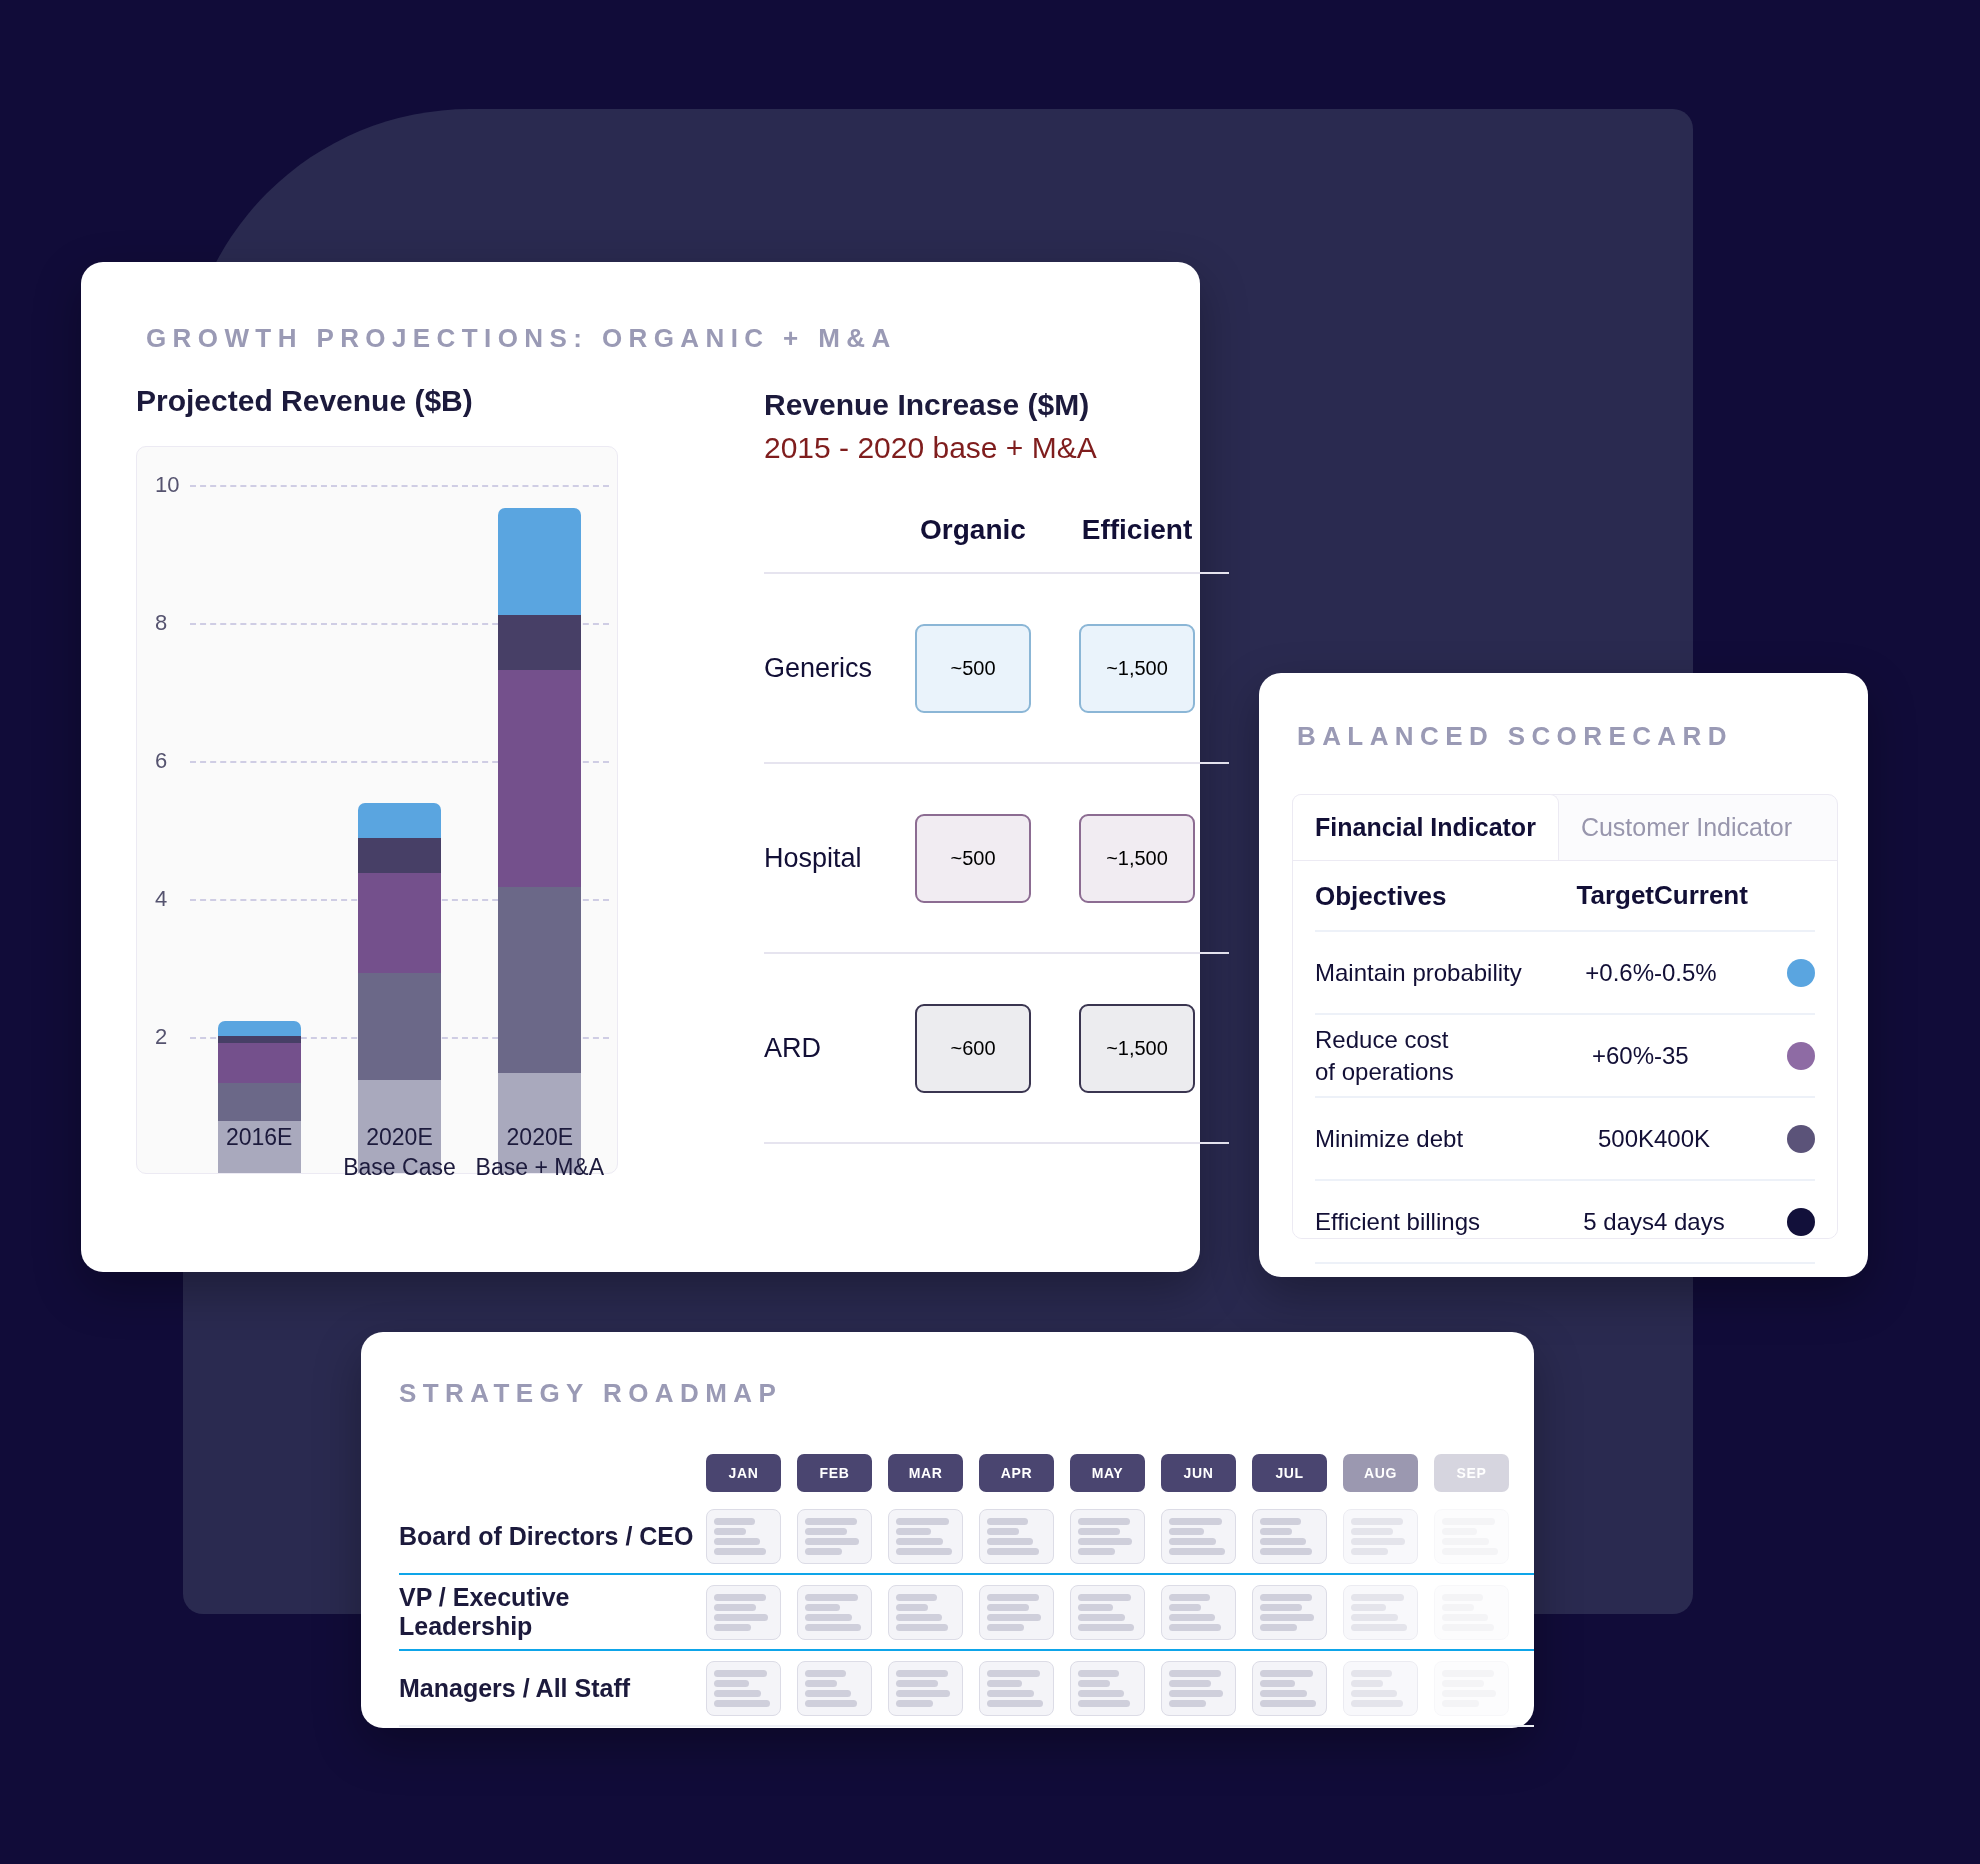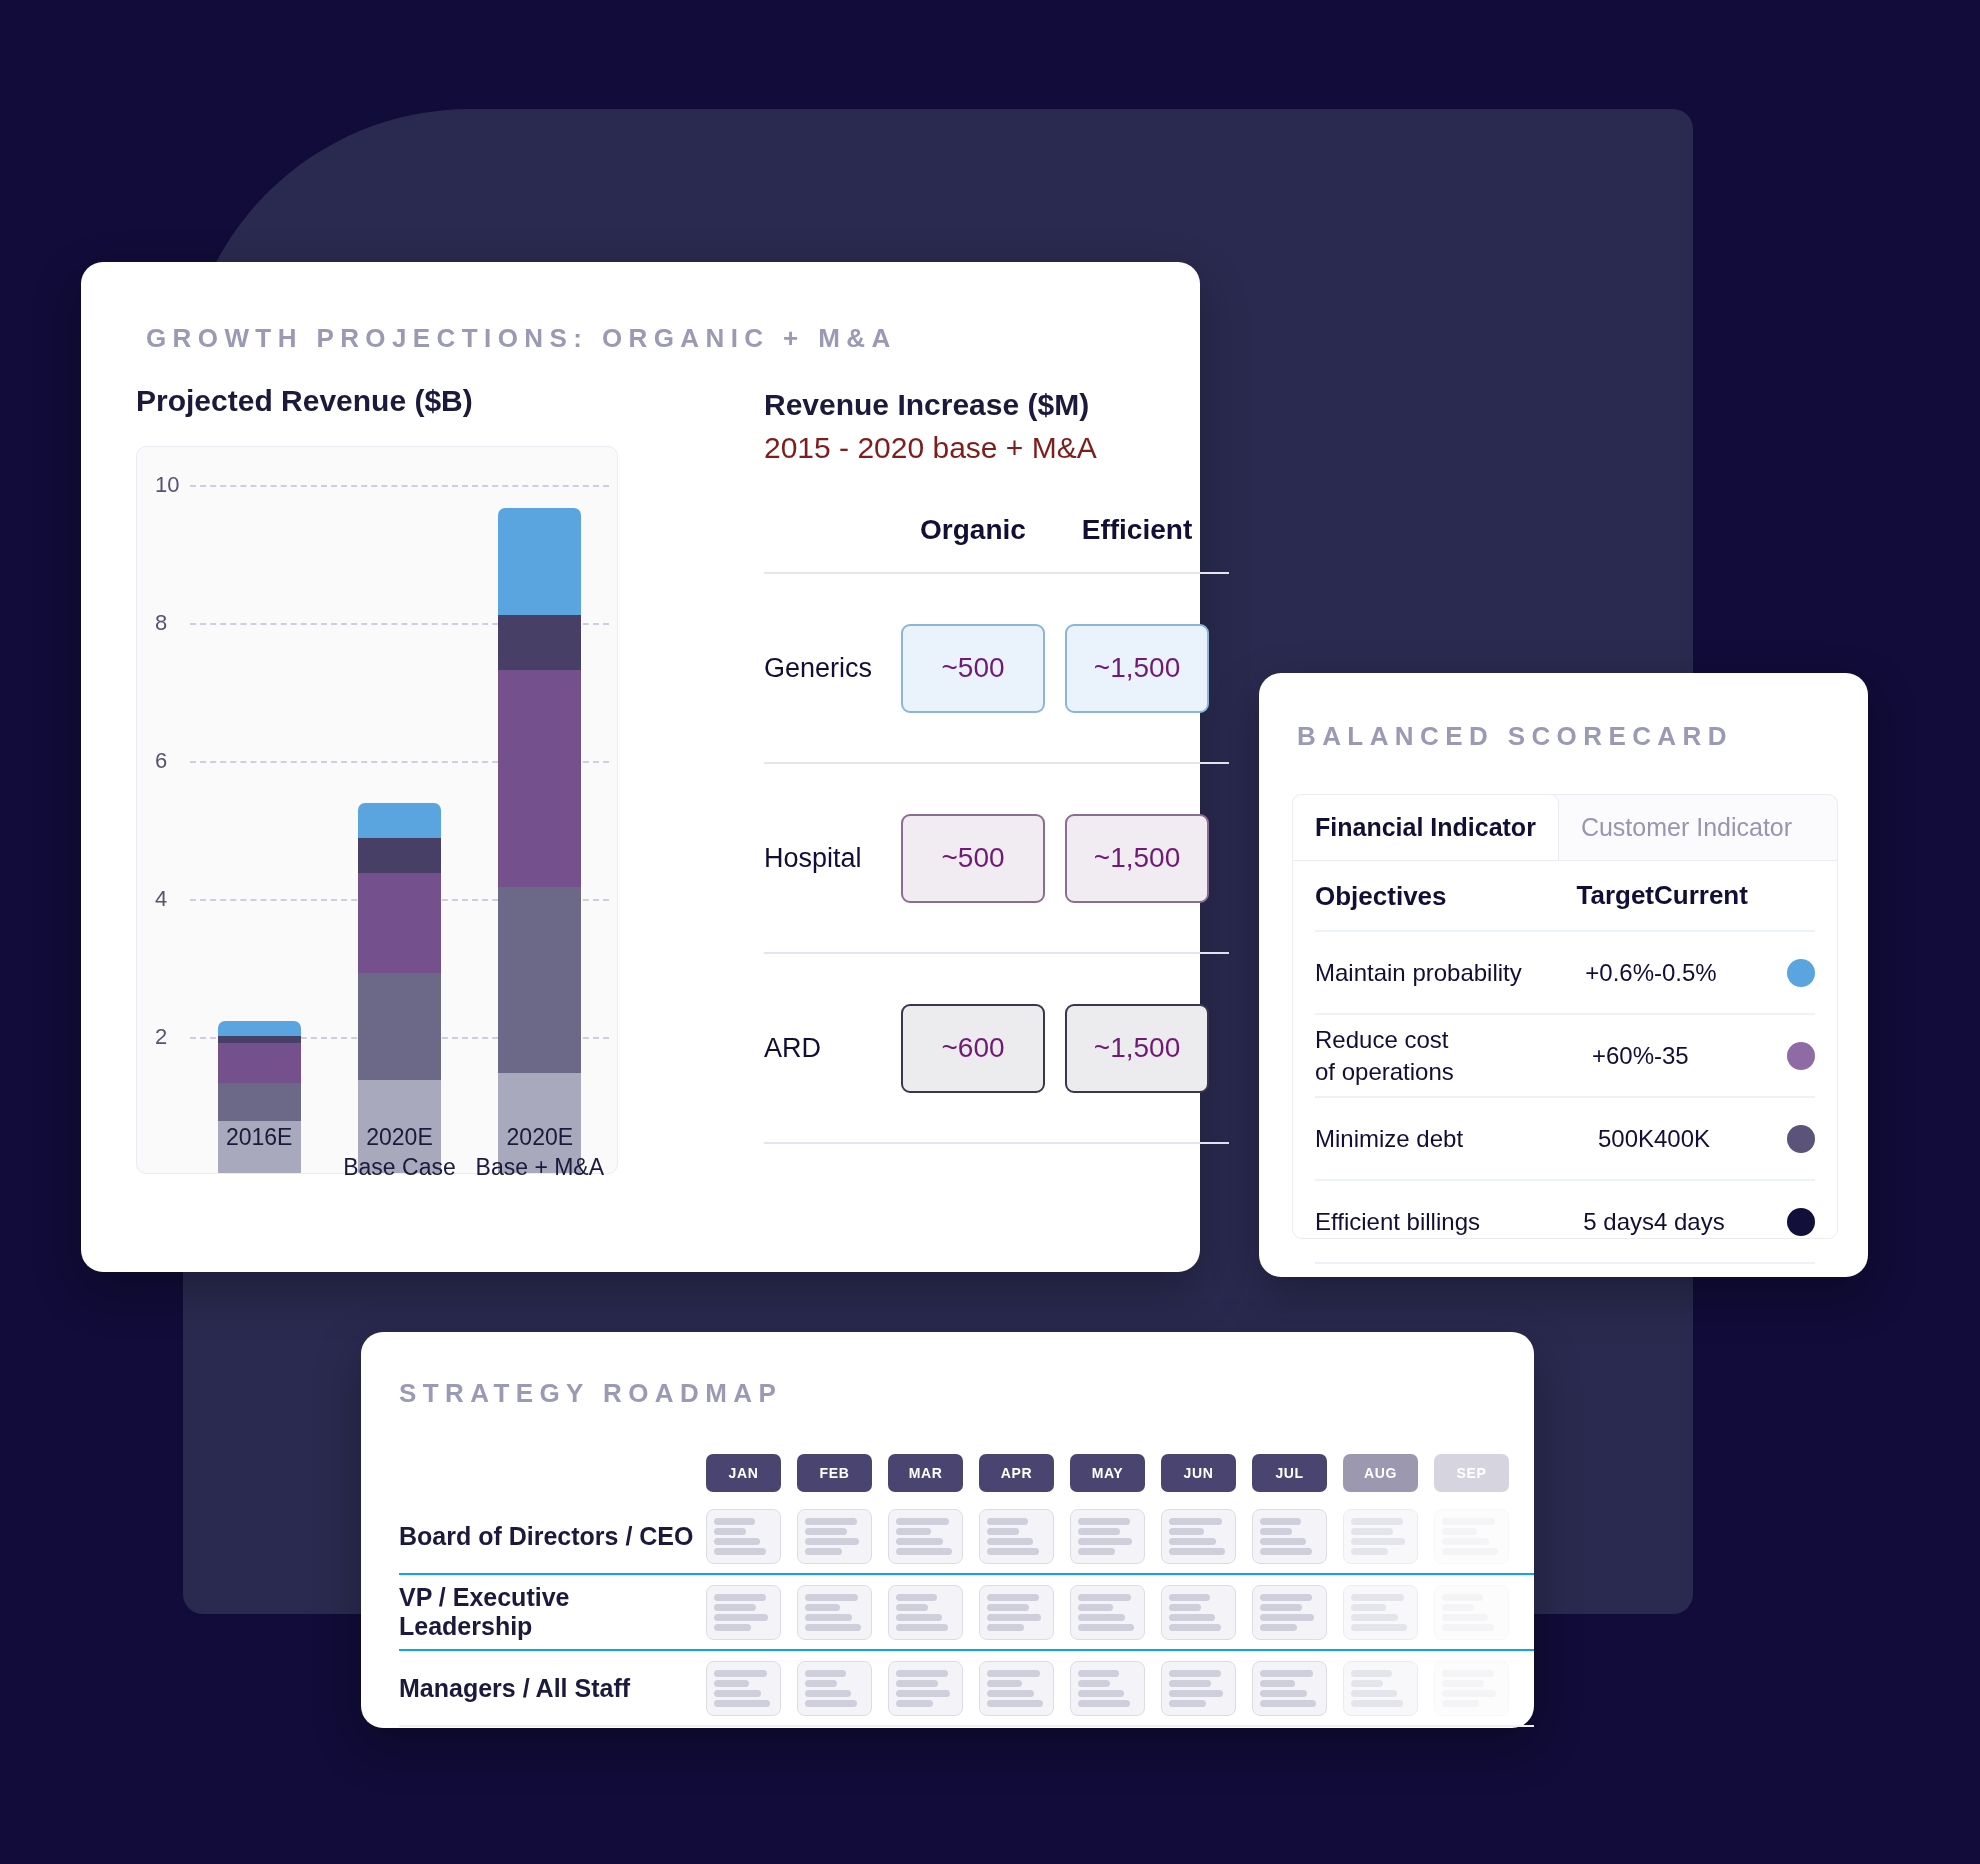--- a/index.html
+++ b/index.html
@@ -98,24 +98,24 @@
     display: flex; align-items: center;
     height: 190px;
     border-bottom: 2px solid #e6e4ef;
   }
   .rev-row:last-child { border-bottom: 2px solid #e6e4ef; }
   .rev-label {
     width: 127px; font-size: 27px; color: #120f36;
   }
   .cellwrap { width: 164px; display: flex; justify-content: center; }
   .cell {
-    width: 144px; height: 89px;
+    width: 116px; height: 89px;
     display: flex; align-items: center; justify-content: center;
     border-radius: 9px;
-    font-size: 28px; color: #701a75;
+    font-size: 20px; color: #000000;
   }
   .cell.blue   { background: #eaf3fb; border: 2px solid #8bb6d6; }
   .cell.purple { background: #f1ecf2; border: 2px solid #8c6c92; }
   .cell.dark   { background: #ececef; border: 2px solid #3a3550; }
 
   
   #scorecard { left: 1259px; top: 673px; width: 609px; height: 604px; }
   #scorecard .eyebrow { position: absolute; left: 38px; top: 48px; }
   #sc-inner {
     position: absolute; left: 33px; top: 121px; right: 30px; bottom: 38px;

